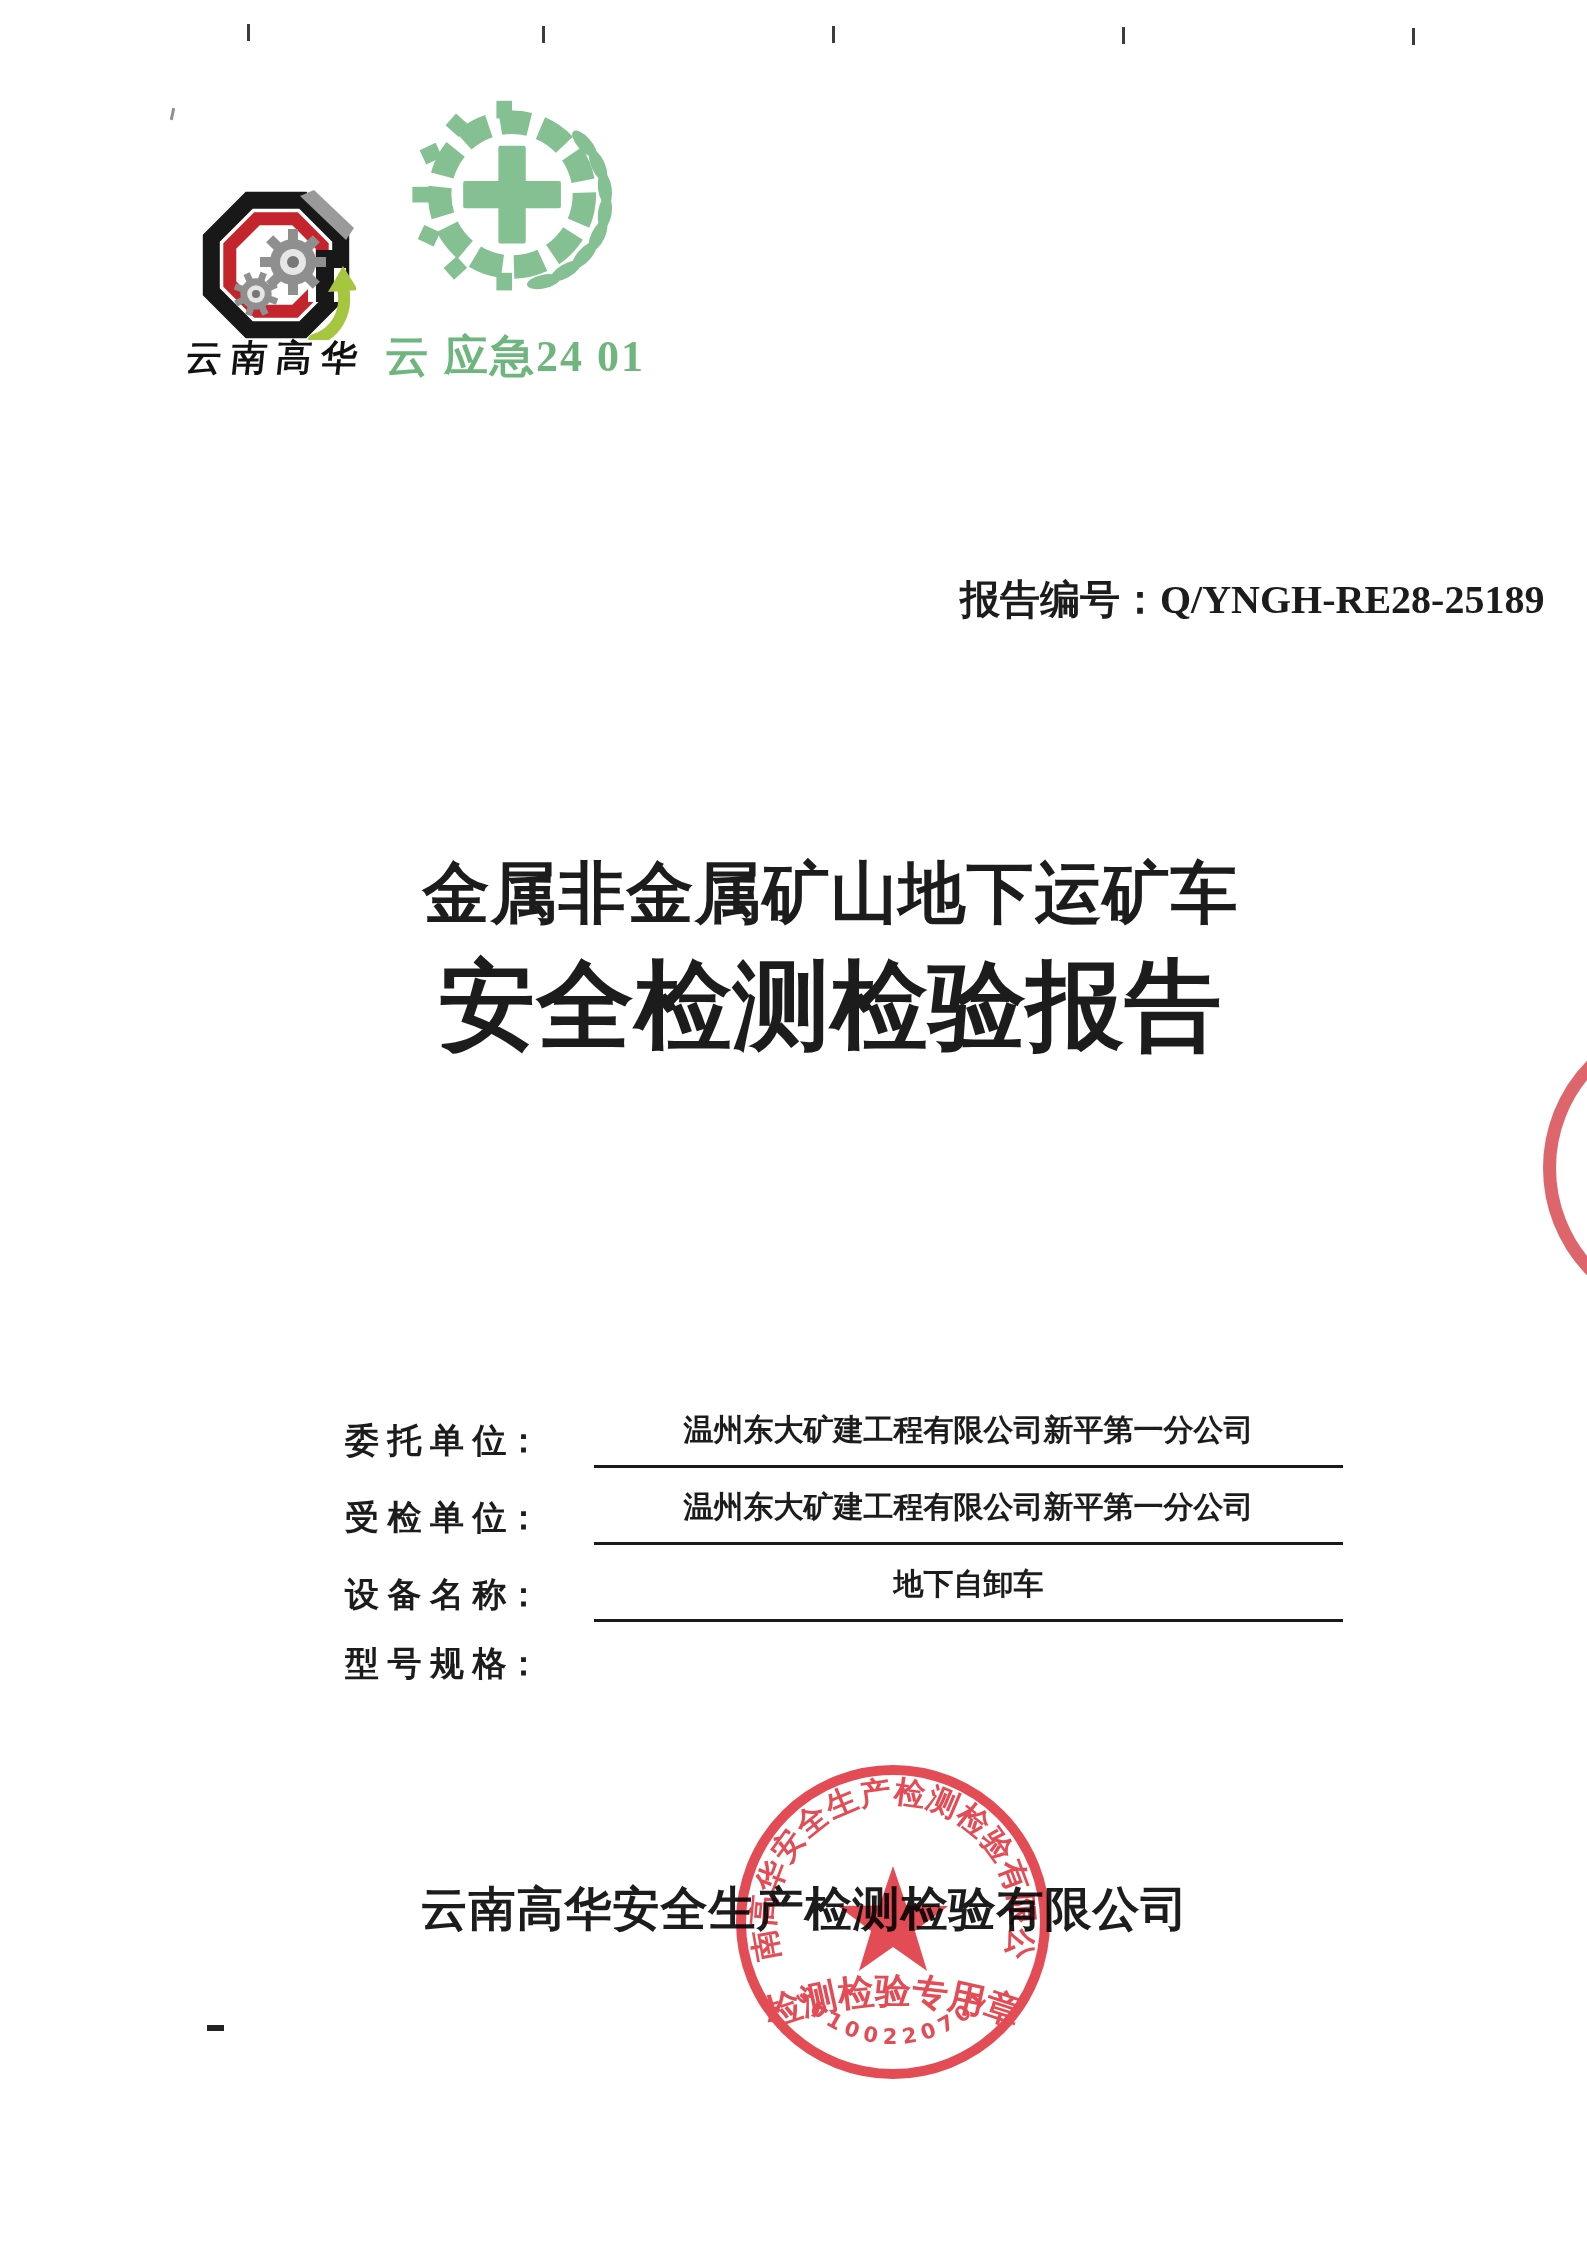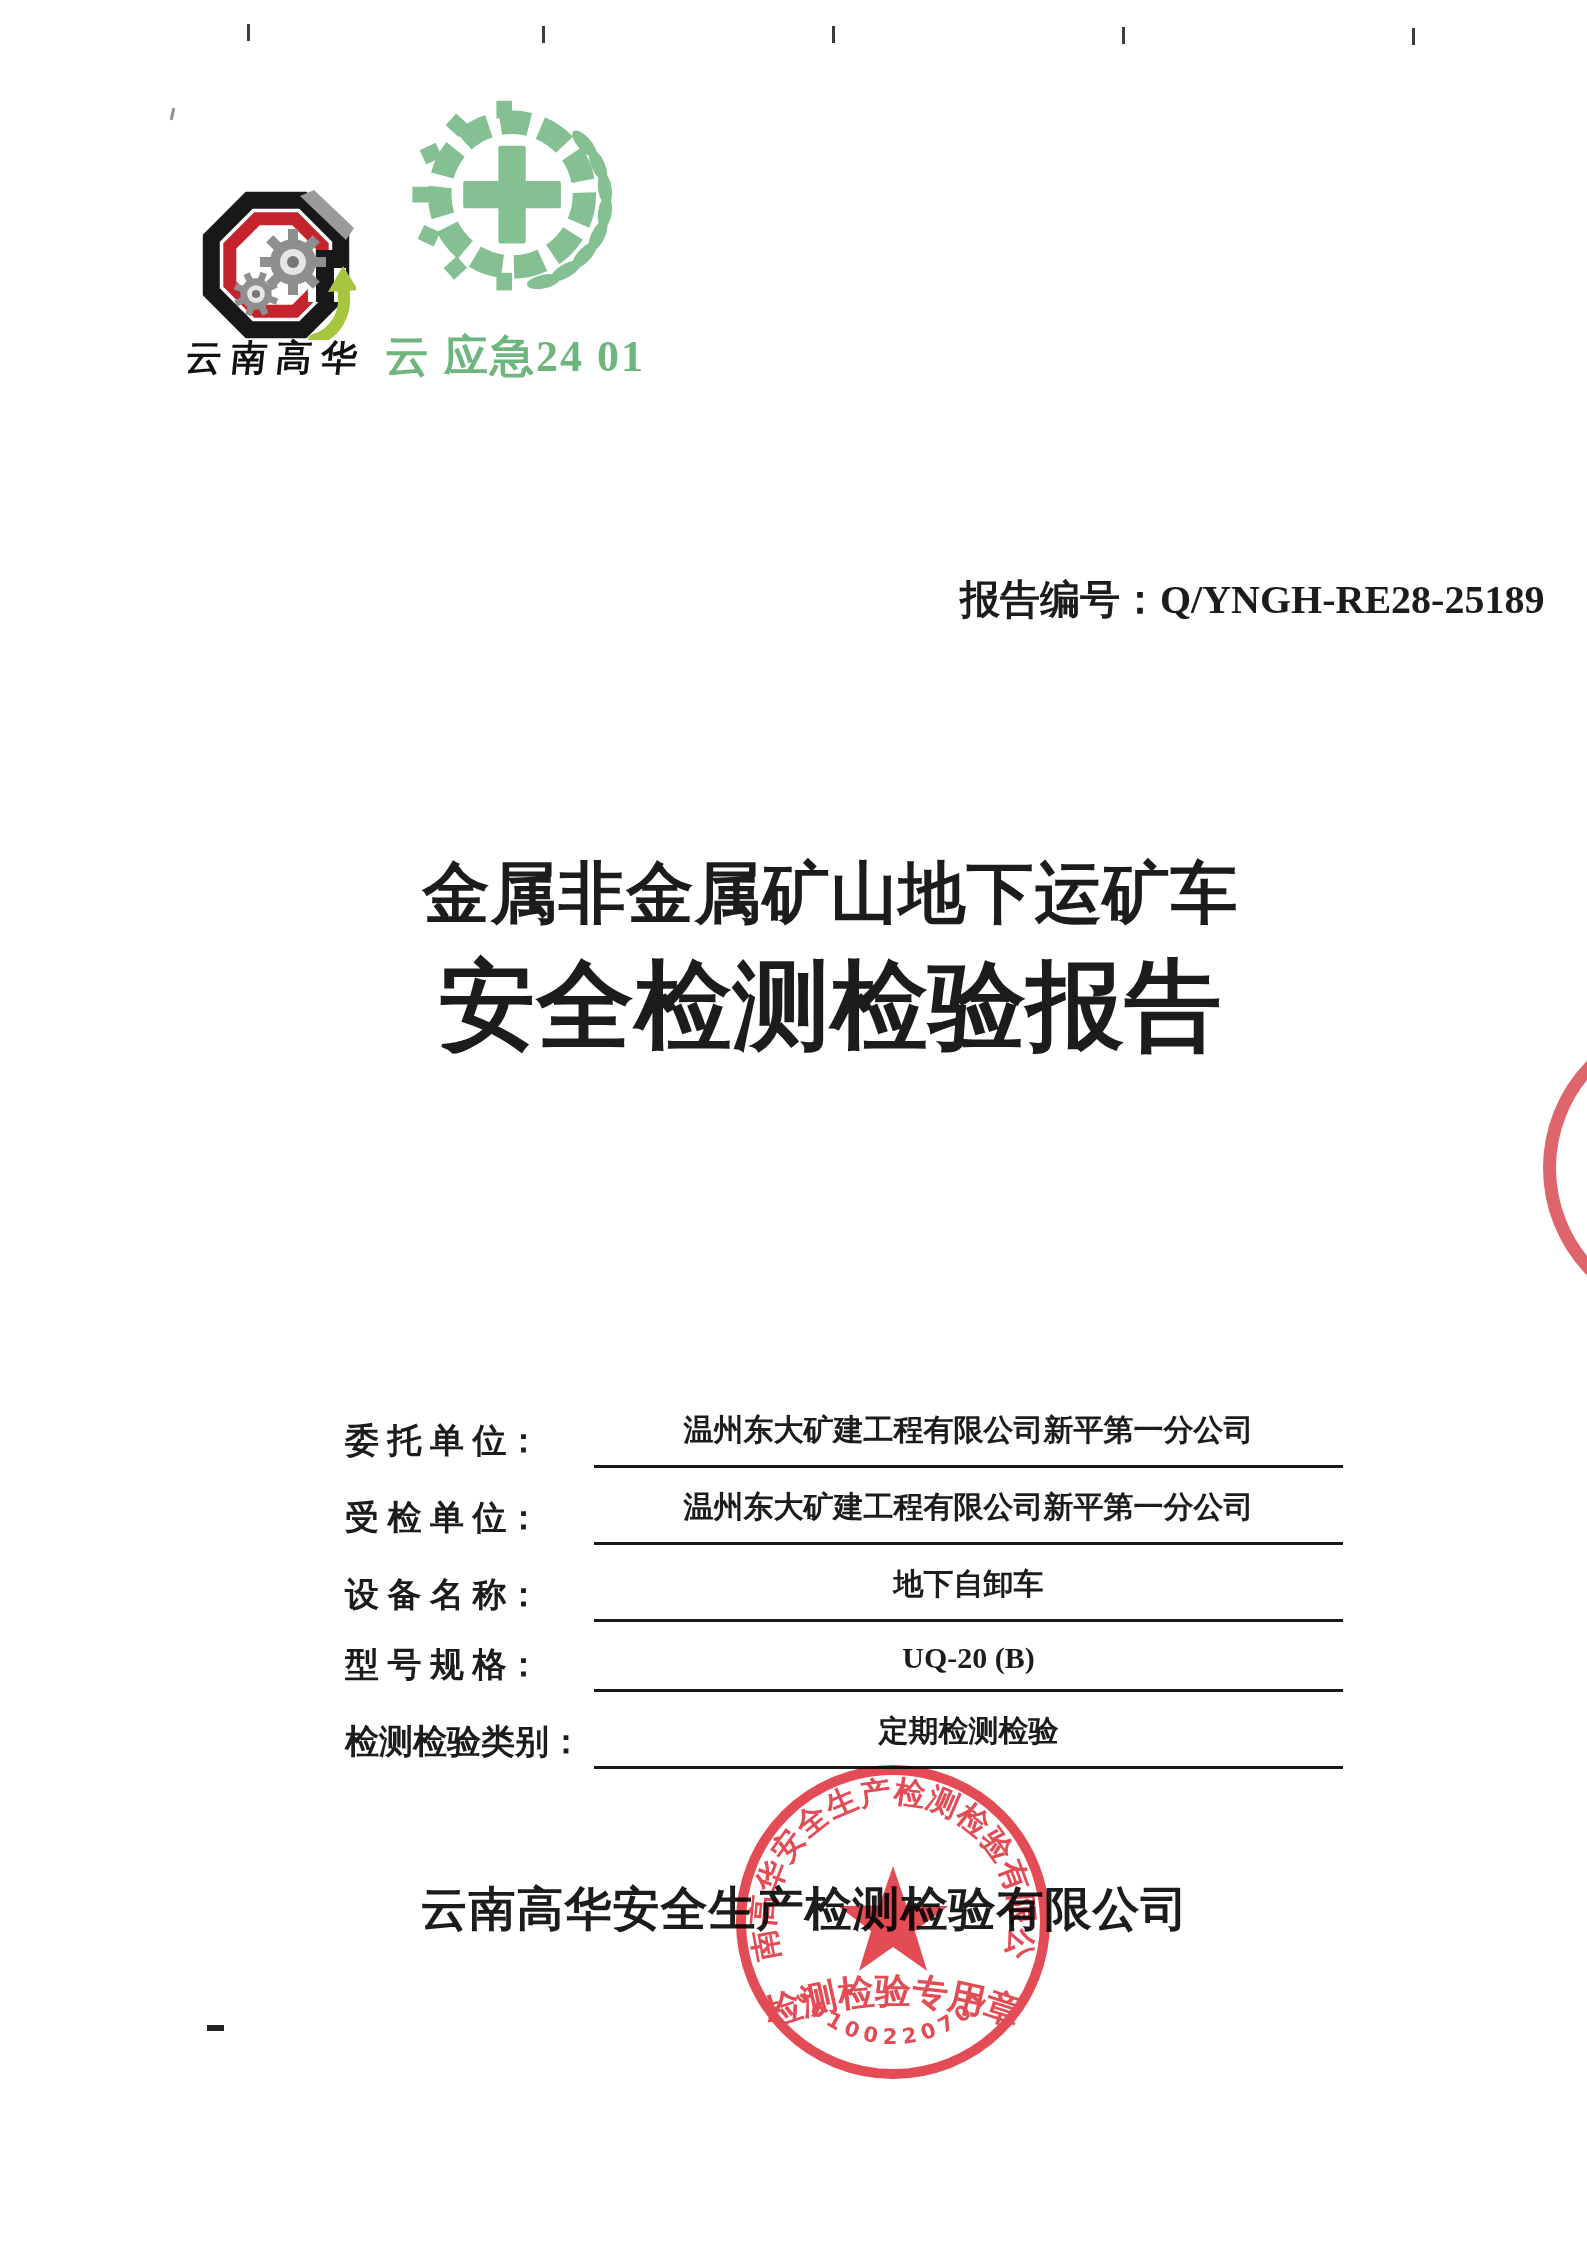--- a/index.html
+++ b/index.html
@@ -179,25 +179,20 @@
     <div class="form-row">
       <div class="form-label">受 检 单 位：</div>
       <div class="form-value">温州东大矿建工程有限公司新平第一分公司</div>
     </div>
     <div class="form-row">
       <div class="form-label">设 备 名 称：</div>
       <div class="form-value">地下自卸车</div>
     </div>
     <div class="form-row">
       <div class="form-label">型 号 规 格：</div>
-      <div class="form-value">UQ-20 (B)</div>
-    </div>
-    <div class="form-row">
-      <div class="form-label">检测检验类别：</div>
-      <div class="form-value">定期检测检验</div>
     </div>
   </div>
 
   <div class="issuer">云南高华安全生产检测检验有限公司</div>
 
   <div class="seal">
     <svg viewBox="0 0 340 340" width="340" height="340">
       <defs>
         <path id="sealTopArc" d="M 60 215 A 119 119 0 1 1 280 215" fill="none"></path>
         <path id="sealBottomArc" d="M 70 240 A 122 122 0 0 0 270 240" fill="none"></path>

